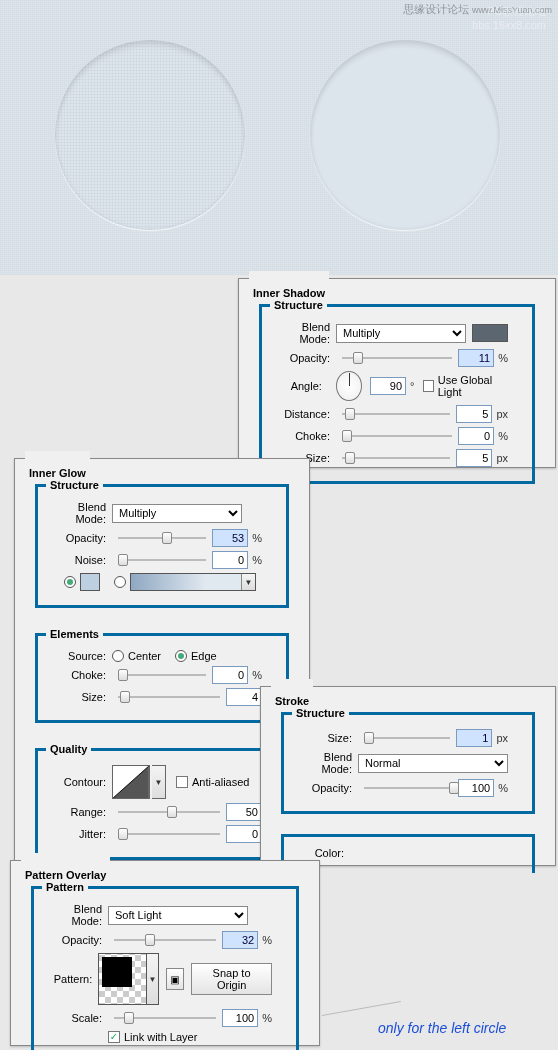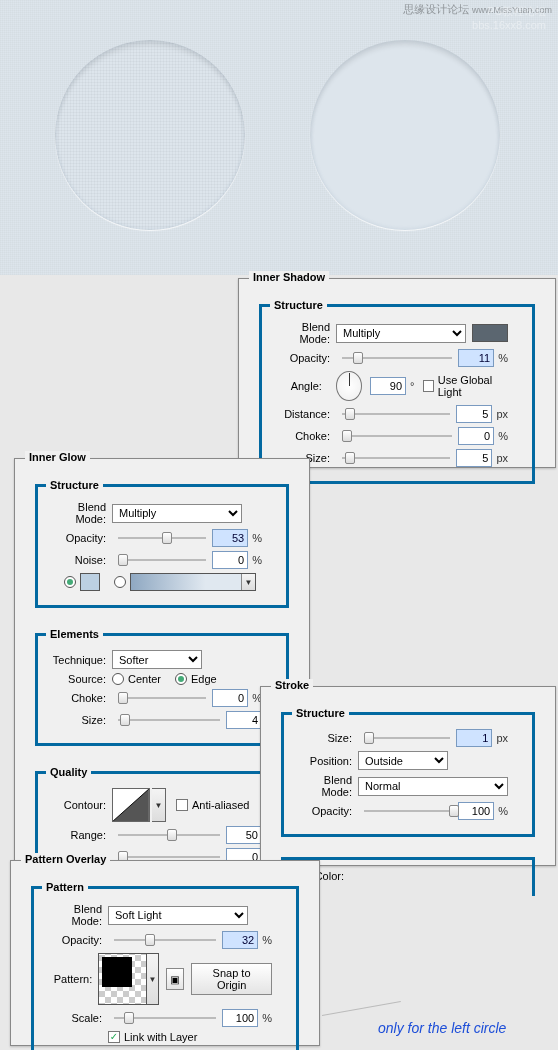--- a/index.html
+++ b/index.html
@@ -24,21 +24,21 @@
 
   .watermark { position: absolute; top: 2px; right: 6px; font-size: 11px; color: rgba(0,0,0,.35); font-family: "SimSun", serif; }
   .watermark2 { position: absolute; top: 2px; right: 6px; font-size: 9px; color: rgba(255,255,255,.4); text-align: right; }
 
   .panel {
     position: absolute; background: #f0f0f0; border: 1px solid #888;
     box-shadow: 0 1px 2px rgba(0,0,0,.2);
   }
   .panel-title {
     position: absolute; top: -8px; left: 10px; background: #f0f0f0;
-    padding: 0 4px; font-weight: bold; color: #000;
+    padding: 16px 4px; font-weight: bold; color: #000;
   }
   fieldset {
     border: 3px solid #0369a1; margin: 20px; padding: 6px 24px 10px 8px;
     position: relative;
   }
   legend { font-weight: bold; padding: 0 4px; background: #f0f0f0; }
   .row { display: flex; align-items: center; margin: 4px 0; }
   .lbl { width: 66px; text-align: right; padding-right: 6px; }
   .lbl-w { width: 58px; text-align: right; padding-right: 6px; }
   select {
@@ -216,24 +216,20 @@
           <div class="dd">
             <span class="tri">▼</span>
           </div>
         </div>
     </div>
   </fieldset>
 
   <fieldset>
     <legend>Elements</legend>
     <div class="row">
-      <span class="lbl">Technique:</span>
-      <select style="width:90px"><option>Softer</option></select>
-    </div>
-    <div class="row">
       <span class="lbl">Source:</span>
       <span class="radio"></span>
       <span>Center</span>
       <span style="width:14px"></span>
       <span class="radio sel"></span>
       <span>Edge</span>
     </div>
     <div class="row">
       <span class="lbl">Choke:</span>
       <div class="slider" style="max-width:120px">
@@ -296,24 +292,20 @@
     <div class="row">
       <span class="lbl">Size:</span>
       <div class="slider" style="max-width:120px">
           <div class="track"></div>
           <div class="thumb" style="left:0%"></div>
         </div>
       <input class="num hl" value="1" style="">
       <span class="unit">px</span>
     </div>
     <div class="row">
-      <span class="lbl">Position:</span>
-      <select style="width:90px"><option>Outside</option></select>
-    </div>
-    <div class="row">
       <span class="lbl">Blend Mode:</span>
       <select style="width:150px"><option>Normal</option></select>
     </div>
     <div class="row">
       <span class="lbl">Opacity:</span>
       <div class="slider" style="max-width:120px">
           <div class="track"></div>
           <div class="thumb" style="left:96%"></div>
         </div>
       <input class="num" value="100" style="">

